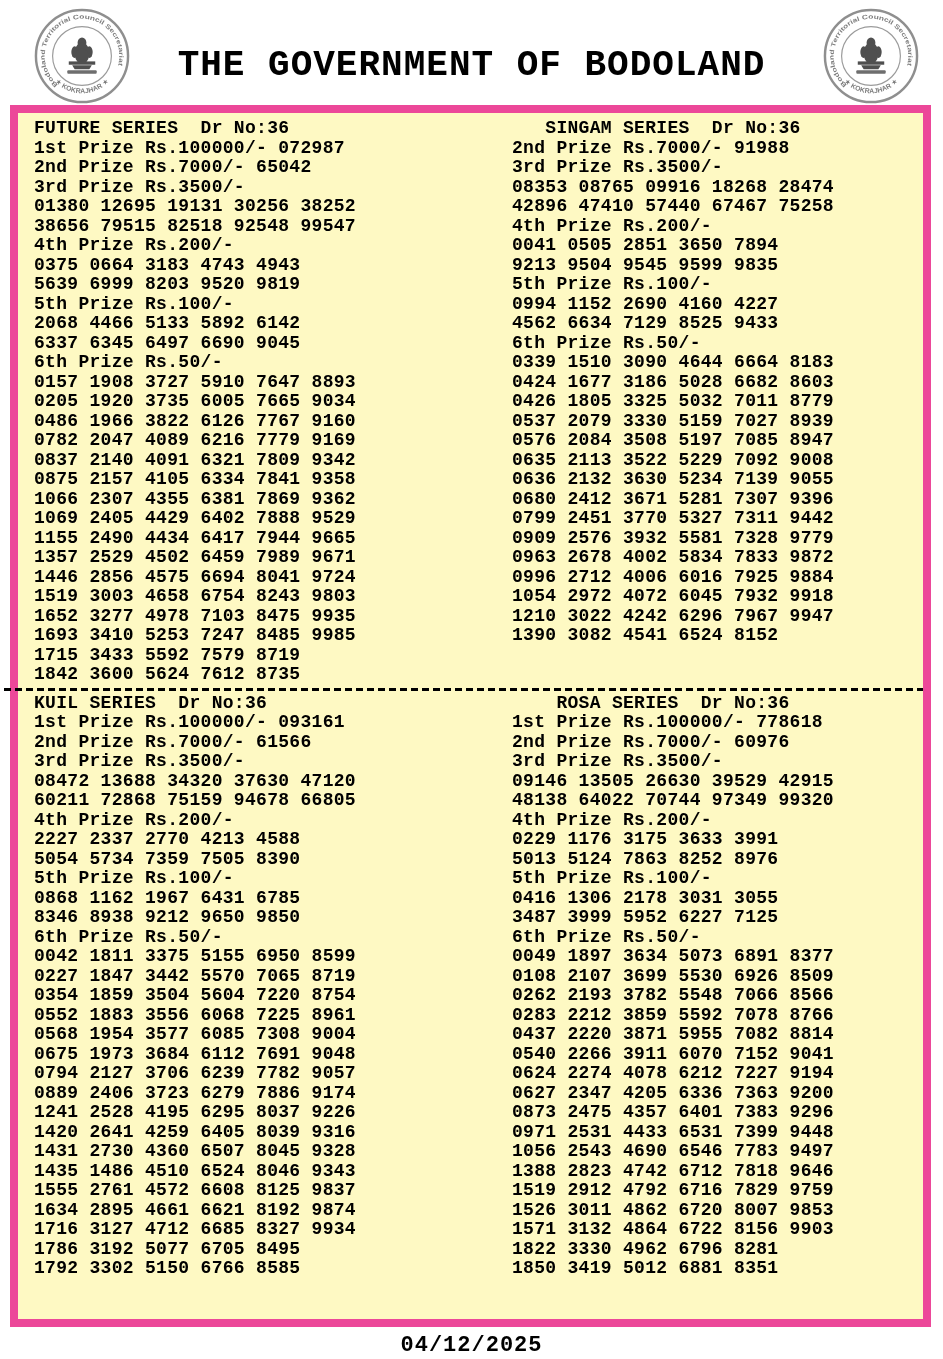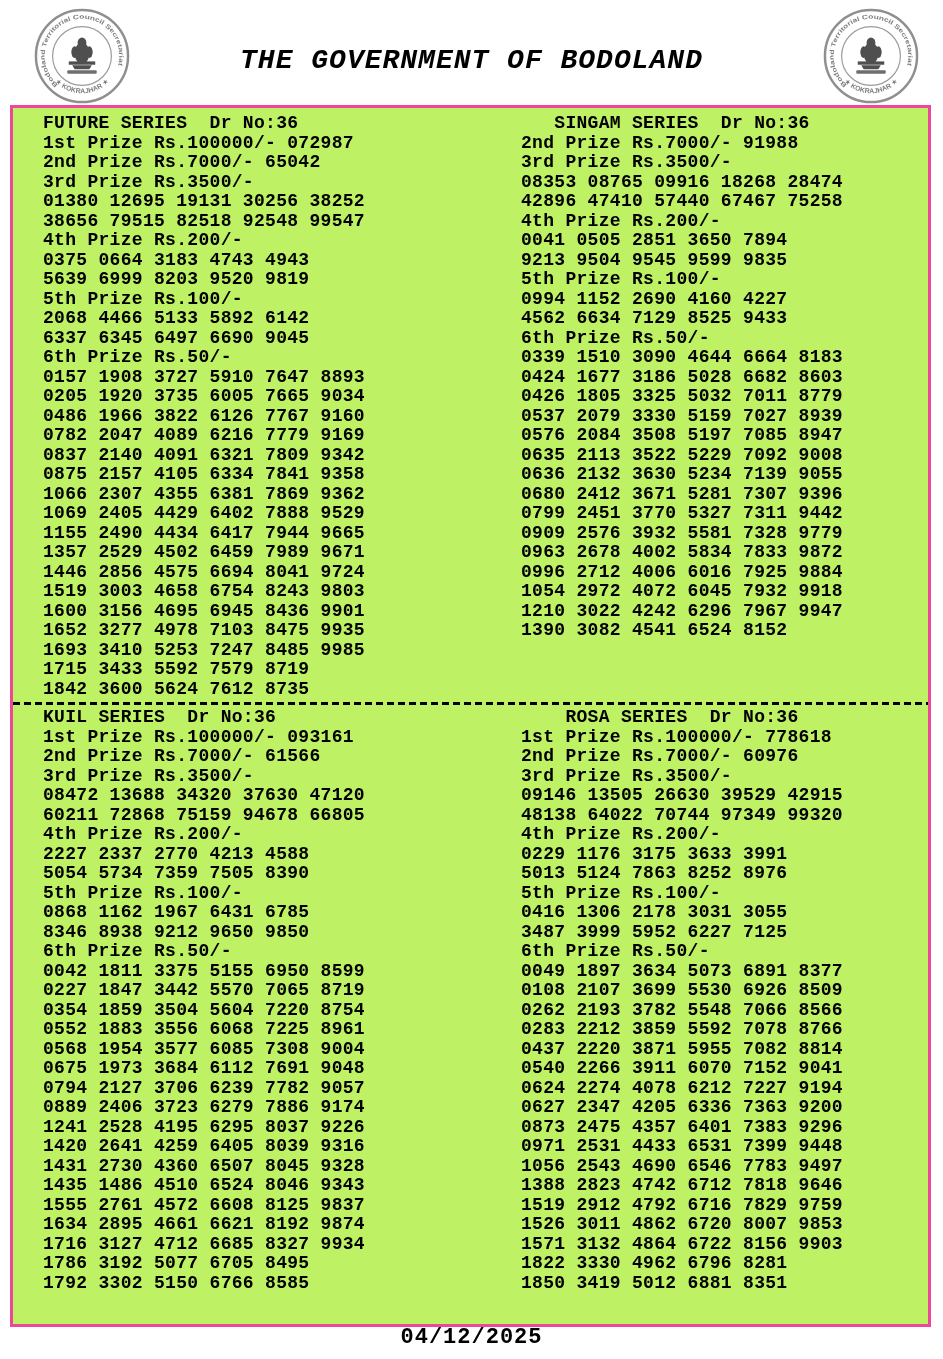--- a/index.html
+++ b/index.html
@@ -7,42 +7,42 @@
     position:relative;width:943px;height:1359px;background:#ffffff;
     font-family:"Liberation Mono","DejaVu Sans Mono",monospace;
     font-weight:bold;color:#000;overflow:hidden;
   }
   
   .page-header{position:relative;height:105px;}
   .seal{position:absolute;top:7px;width:102px;height:98px;}
   .seal-left{left:31px;}
   .seal-right{left:820px;}
   .header-text{text-align:center;padding-top:9px;white-space:pre;}
-  .title{font-size:28px;letter-spacing:1px;font-style:italic;}
+  .title{font-size:36px;letter-spacing:1px;}
   .subtitle{font-size:24px;margin-top:7px;letter-spacing:0.5px;}
   .mrp{font-size:22px;margin-top:3px;letter-spacing:0.5px;}
   
   .results-box{
     position:absolute;left:10px;right:12px;top:105px;bottom:32px;
-    border:3px solid #ec4899;box-sizing:border-box;
-    padding:6px 0 0 30px;background:#bef264;
+    border:8px solid #ec4899;box-sizing:border-box;
+    padding:6px 0 0 16px;background:#fef9c3;
   }
   .half{display:grid;grid-template-columns:478px 1fr;}
   .series{min-width:0;}
   .line{
     white-space:pre;font-size:18px;letter-spacing:0.3px;
     line-height:19.5px;height:19.5px;
   }
   .dashed-sep{
     height:3px;margin:3px 0 3px -30px;
     background:repeating-linear-gradient(90deg,#000 0 7px,transparent 7px 11px);
   }
   
   .footer-date{
-    position:absolute;left:0;right:0;bottom:9px;text-align:center;
+    position:absolute;left:0;right:0;bottom:1px;text-align:center;
     font-size:22px;letter-spacing:1px;
   }
   .seal svg{width:100%;height:100%;}
   .seal-ring-text{font-family:"Liberation Sans","DejaVu Sans",sans-serif;font-weight:bold;}
 </style>
 </head>
 <body>
 
 <div class="sheet">
 
@@ -126,21 +126,20 @@
           <div class="line">0486 1966 3822 6126 7767 9160</div>
           <div class="line">0782 2047 4089 6216 7779 9169</div>
           <div class="line">0837 2140 4091 6321 7809 9342</div>
           <div class="line">0875 2157 4105 6334 7841 9358</div>
           <div class="line">1066 2307 4355 6381 7869 9362</div>
           <div class="line">1069 2405 4429 6402 7888 9529</div>
           <div class="line">1155 2490 4434 6417 7944 9665</div>
           <div class="line">1357 2529 4502 6459 7989 9671</div>
           <div class="line">1446 2856 4575 6694 8041 9724</div>
           <div class="line">1519 3003 4658 6754 8243 9803</div>
-          <div class="line">1600 3156 4695 6945 8436 9901</div>
           <div class="line">1652 3277 4978 7103 8475 9935</div>
           <div class="line">1693 3410 5253 7247 8485 9985</div>
           <div class="line">1715 3433 5592 7579 8719</div>
           <div class="line">1842 3600 5624 7612 8735</div>
         </section>
         <section class="series">
     <div class="line series-header">   SINGAM SERIES  Dr No:36</div>
           <div class="line">2nd Prize Rs.7000/- 91988</div>
           <div class="line">3rd Prize Rs.3500/-</div>
           <div class="line">08353 08765 09916 18268 28474</div>

